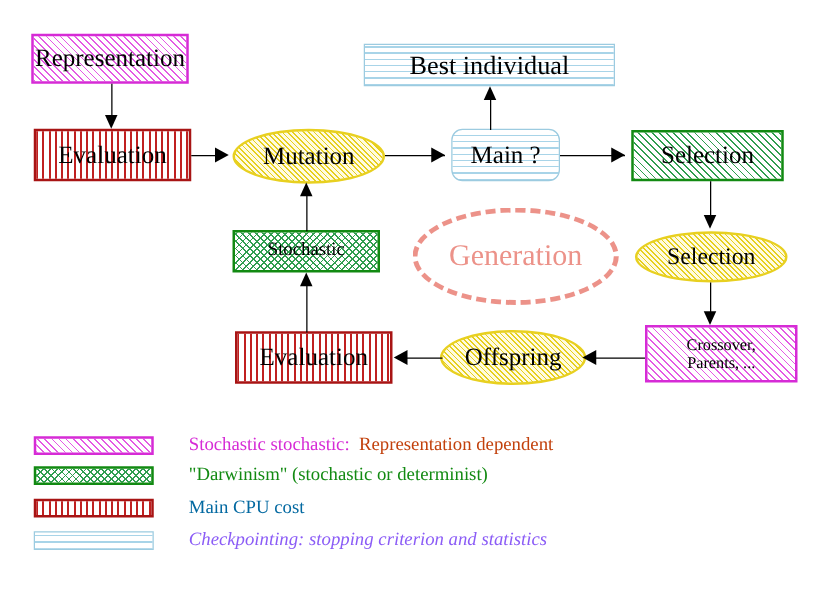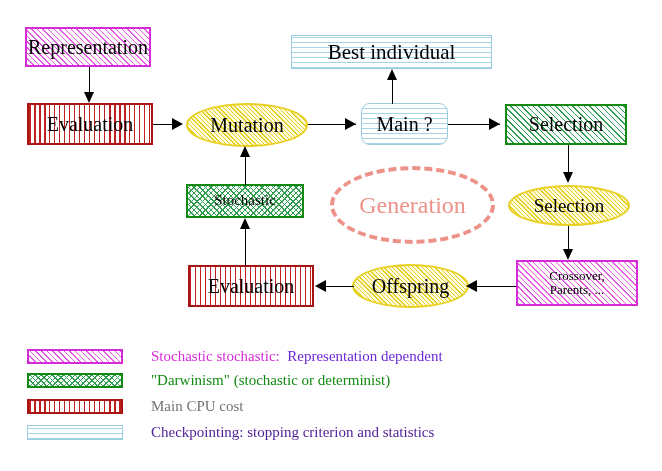--- a/index.html
+++ b/index.html
@@ -148,21 +148,21 @@
     width: 96px;
     height: 15px;
     margin-left: 27px;
     flex: 0 0 auto;
   }
   .legend-text {
     margin-left: 28px;
     font-size: 15px;
     white-space: pre;
   }
-  .legend-text .part2 { color: #6d28d9; }
+  .legend-text .part2 { color: #c2410c; }
 </style>
 </head>
 <body>
 
 <div id="canvas">
 
   <div class="node fill-magenta" style="left:25px; top:27px; width:126px; height:40px; font-size:20px;">Representation</div>
 
   <div class="node fill-red" style="left:27px; top:103px; width:126px; height:42px; font-size:20px;">Evaluation</div>
 
@@ -225,21 +225,21 @@
     <div class="legend-text" style="color:#d62bd6;"><span>Stochastic stochastic:</span><span class="part2">  Representation dependent</span></div>
   </div>
 
   <div class="legend-row" style="top:369px;">
     <div class="legend-swatch fill-green-cross"></div>
     <div class="legend-text" style="color:#128a12;">"Darwinism" (stochastic or determinist)</div>
   </div>
 
   <div class="legend-row" style="top:395px;">
     <div class="legend-swatch fill-red"></div>
-    <div class="legend-text" style="color:#737373;">Main CPU cost</div>
+    <div class="legend-text" style="color:#0369a1;">Main CPU cost</div>
   </div>
 
   <div class="legend-row" style="top:421px;">
     <div class="legend-swatch fill-blue"></div>
-    <div class="legend-text" style="color:#4c1d95;">Checkpointing: stopping criterion and statistics</div>
+    <div class="legend-text" style="color:#8b5cf6;font-style:italic;">Checkpointing: stopping criterion and statistics</div>
   </div>
 
 </div>
 
 </body></html>

